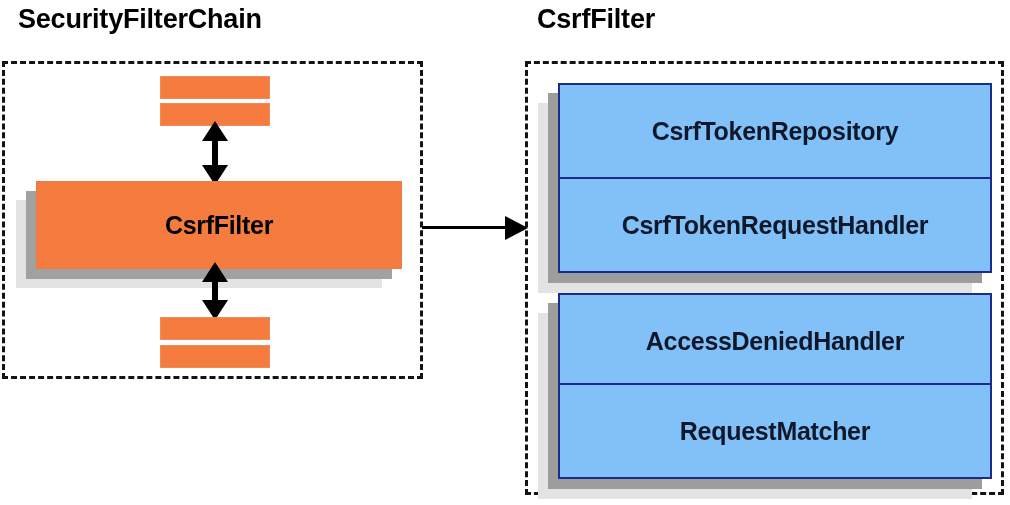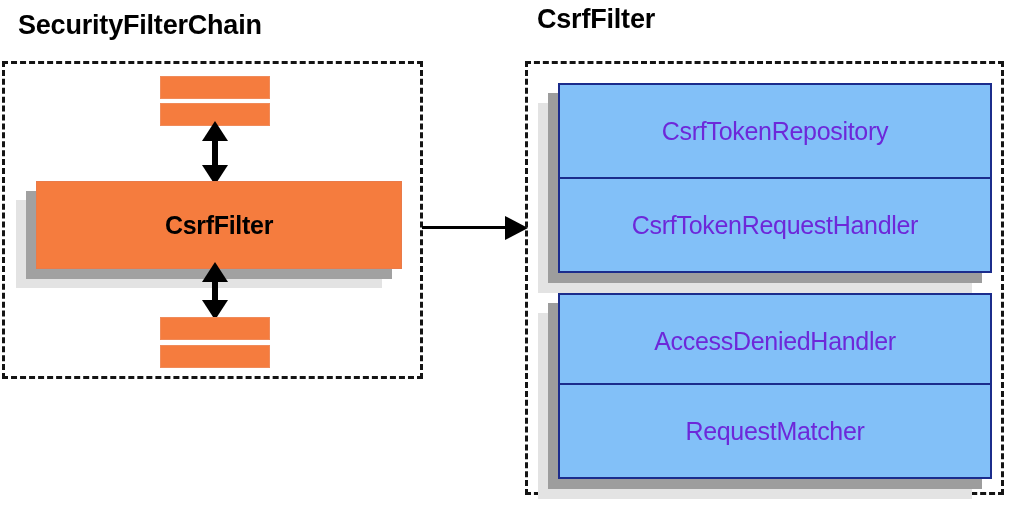--- a/index.html
+++ b/index.html
@@ -26,21 +26,21 @@
   .panel-title {
     position: absolute;
     font-family: "Liberation Sans", sans-serif;
     font-weight: bold;
     font-size: 27px;
     color: #000000;
     letter-spacing: -0.2px;
     white-space: nowrap;
     line-height: 1;
   }
-  #title-left  { left: 18px;  top: 12px; }
+  #title-left  { left: 18px;  top: 6px; }
   #title-right { left: 537px; top: 6px; }
 
   
   .dashed-panel {
     position: absolute;
     border: 3px dashed #141414;
     box-sizing: border-box;
     background: transparent;
   }
   #panel-left {
@@ -215,23 +215,23 @@
     height: 96px;
     background: #82C0F8;
     border: 2px solid #1B2C8C;
     box-sizing: border-box;
     display: flex;
     align-items: center;
     justify-content: center;
   }
   .blue-label {
     font-family: "Liberation Sans", sans-serif;
-    font-weight: normal;
+    font-weight: bold;
     font-size: 25px;
-    color: #6d28d9;
+    color: #0f172a;
     letter-spacing: -0.3px;
     white-space: nowrap;
   }
   #blue-stack-0 { top: 83px; }
   #blue-stack-1 { top: 177px; }
   #blue-stack-2 { top: 293px; padding-left: 32px; }
   #blue-stack-3 { top: 383px; text-align: right; }
 </style>
 </head>
 <body>

